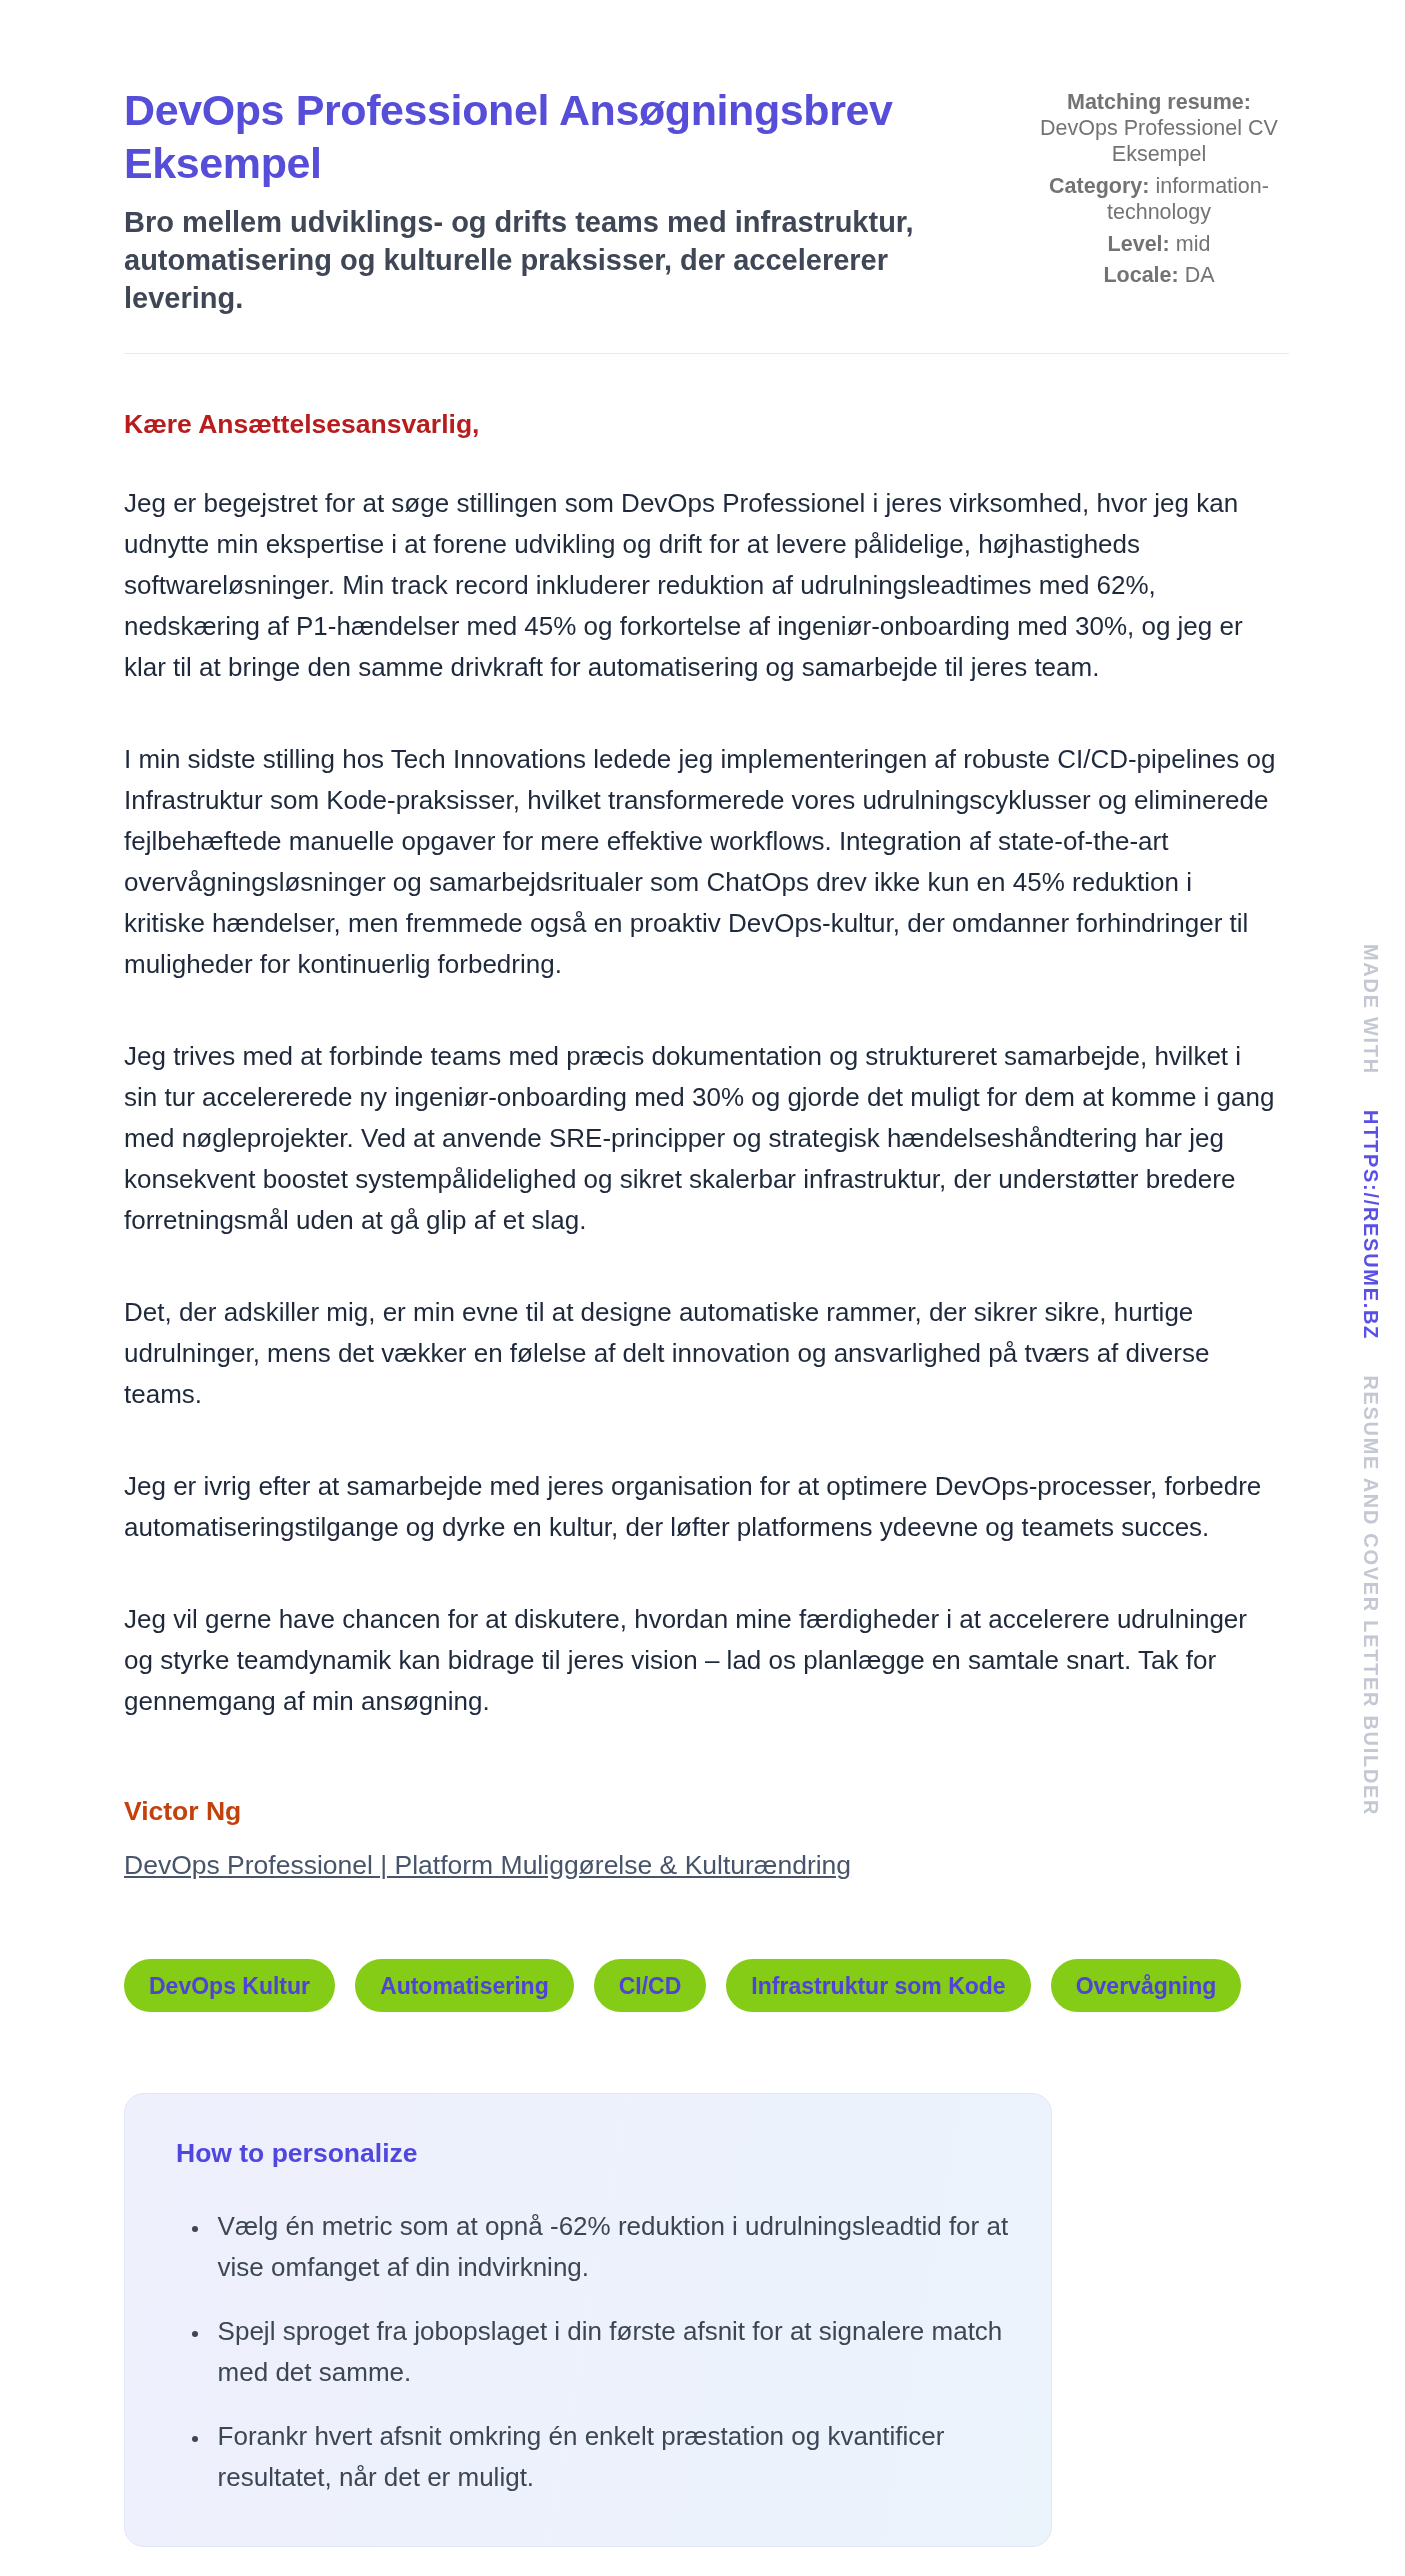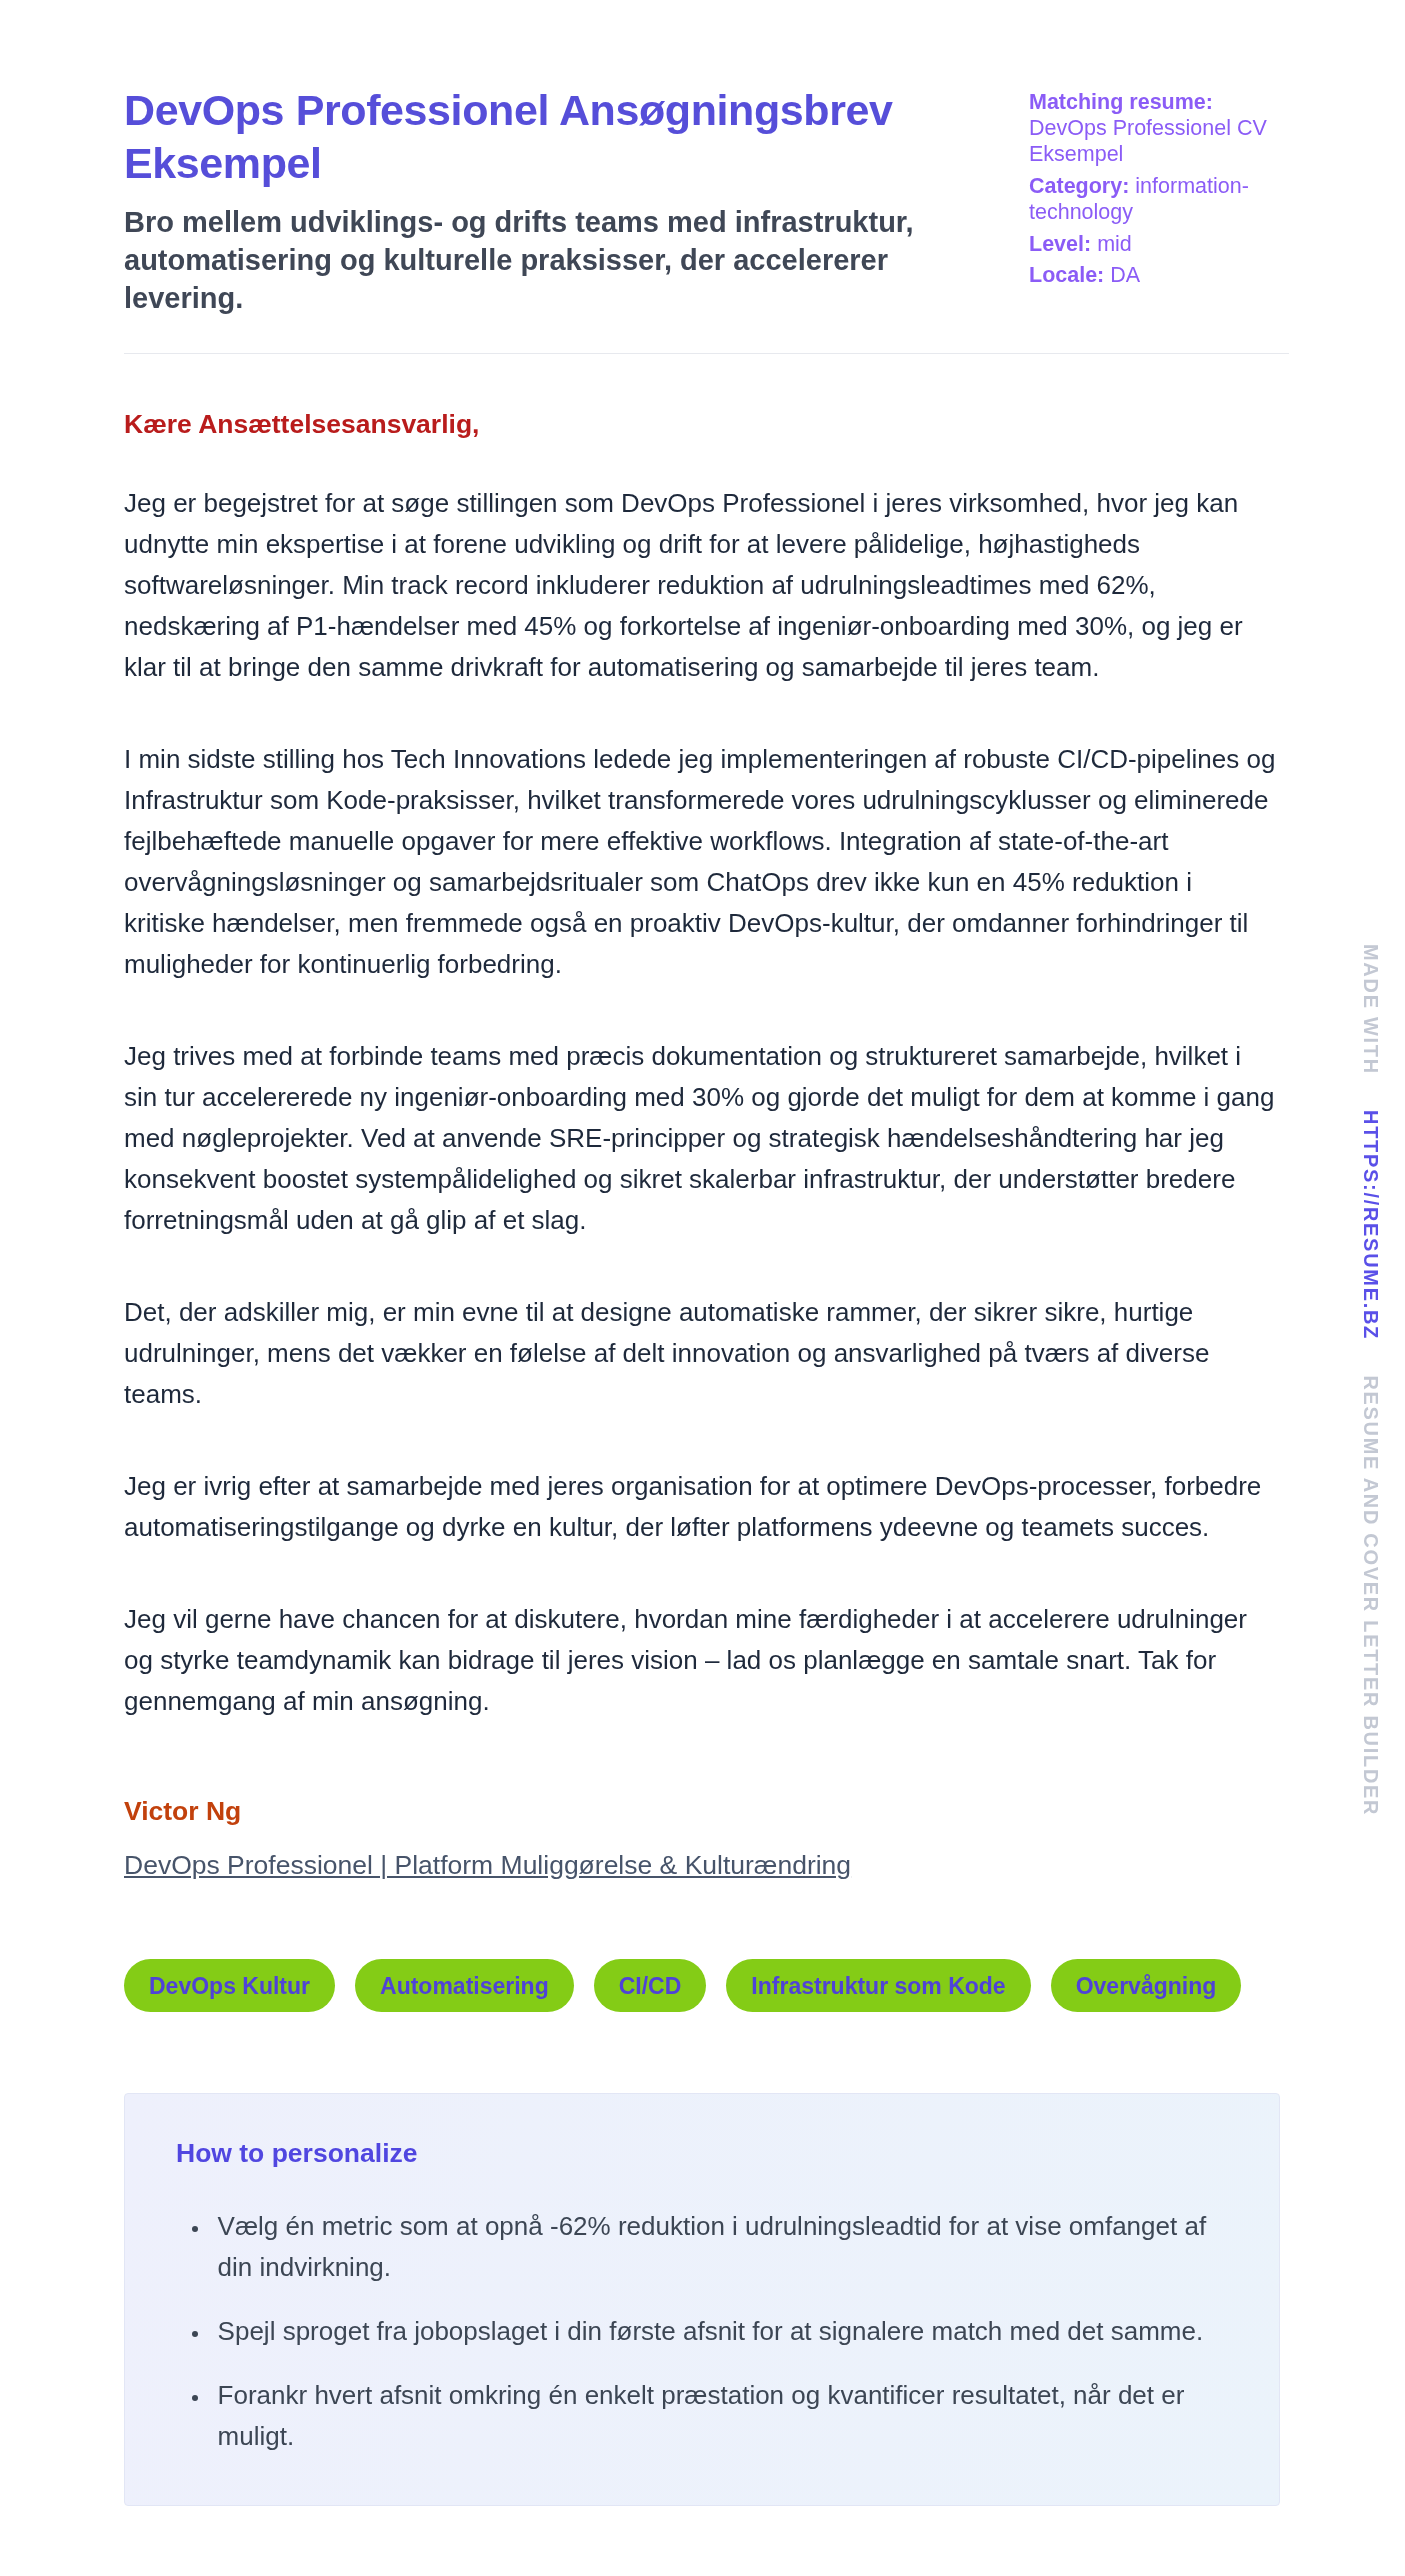--- a/index.html
+++ b/index.html
@@ -41,24 +41,24 @@
     max-width: 835px;
     font-size: 29px;
     line-height: 38px;
     font-weight: 700;
     color: #3f4756;
   }
   .meta {
     width: 260px;
     flex-shrink: 0;
     padding-top: 5px;
-    text-align: left;
+    text-align: center;
     font-size: 21.5px;
     line-height: 26px;
-    color: #8b5cf6;
+    color: #737373;
   }
   .meta-row { margin-bottom: 5.8px; }
   .meta-label { font-weight: 700; }
   .meta-value { font-weight: 400; }
 
   .divider {
     border: none;
     border-top: 1.7px solid #e7e9ee;
     margin: 36px 0 0 0;
     width: 100%;
@@ -112,24 +112,24 @@
     line-height: 28px;
     font-weight: 600;
     padding: 12.4px 25px;
     border-radius: 826px;
     cursor: pointer;
   }
 
   
   .personalize {
     margin-top: 81px;
-    width: 1156px;
+    width: 928px;
     background: linear-gradient(100deg, #eef0fc 0%, #ebf3fb 100%);
     border: 1.7px solid #e2e6f5;
-    border-radius: 4px;
+    border-radius: 20px;
     padding: 43px 35px 48px 51px;
   }
   .personalize-title {
     margin: 0 0 36px 0;
     font-size: 26.5px;
     line-height: 33px;
     font-weight: 700;
     color: #5046e0;
   }
   .tips {

